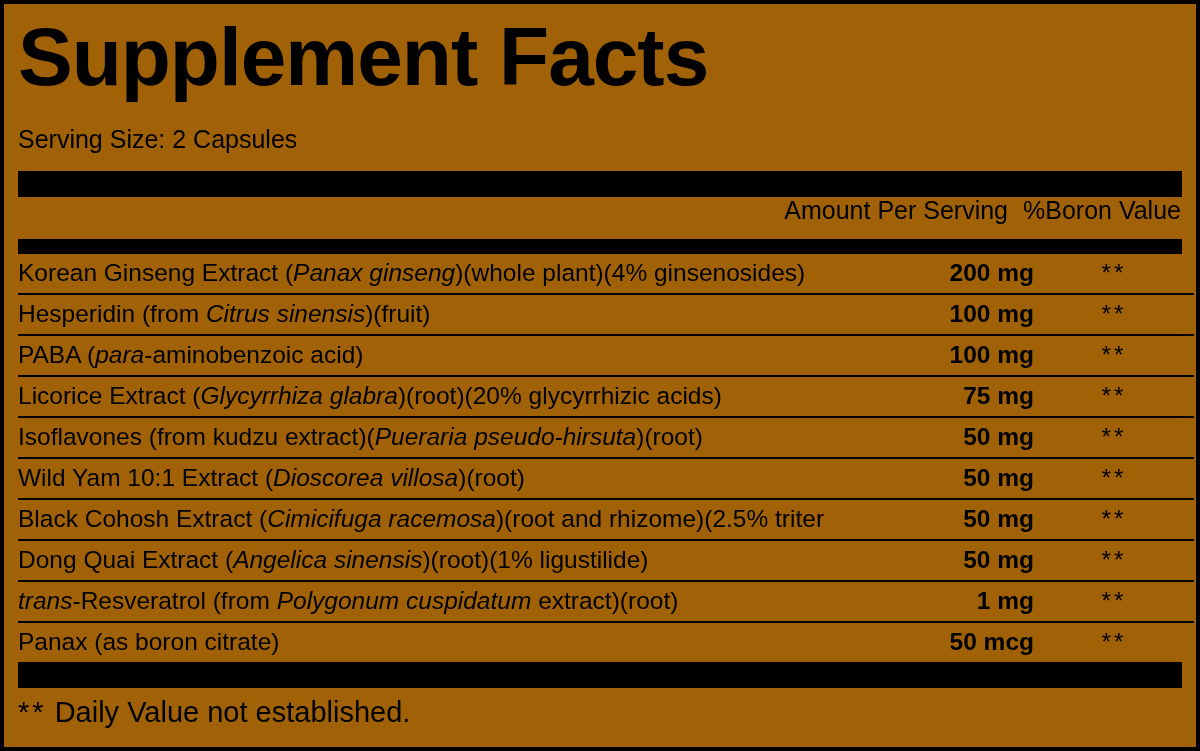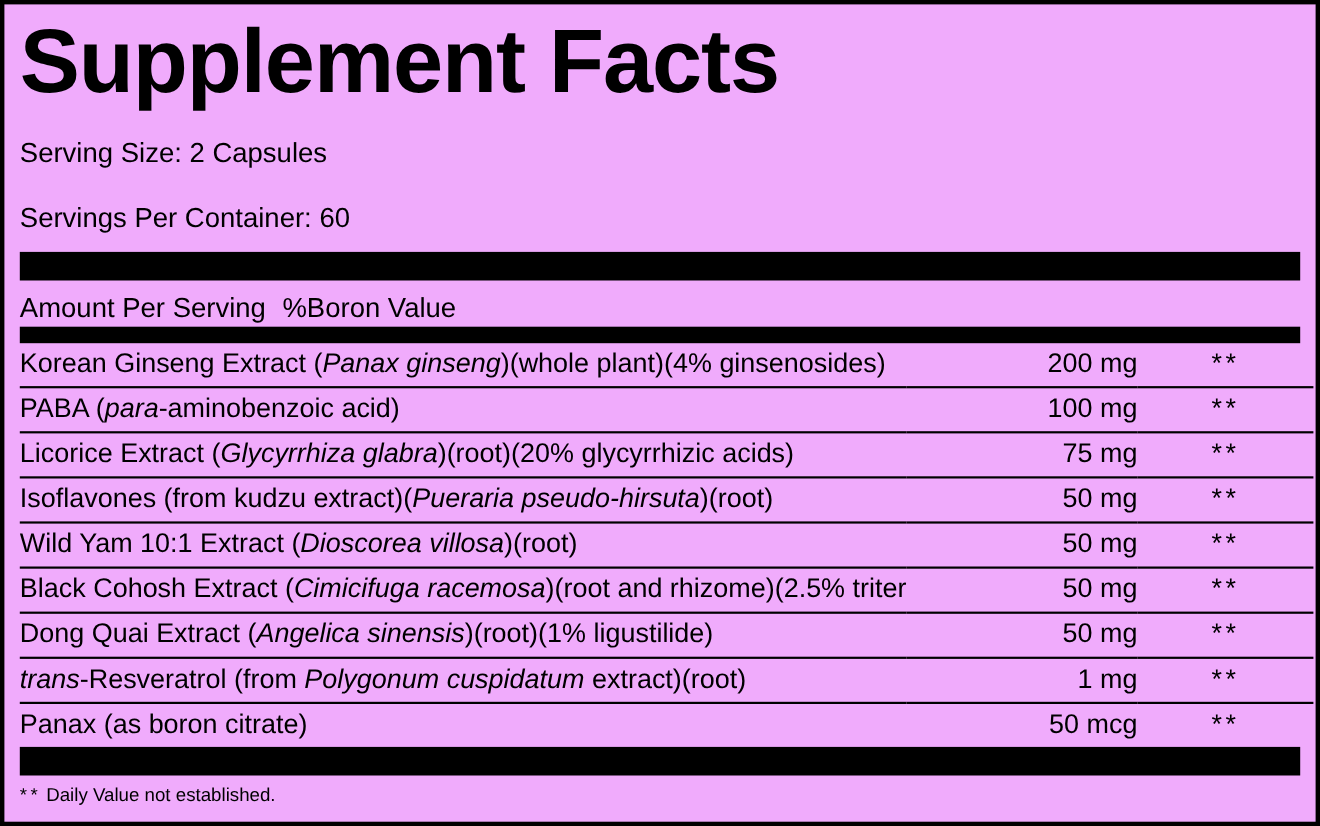--- a/index.html
+++ b/index.html
@@ -9,21 +9,21 @@
   }
   body {
     font-family: "Liberation Sans", sans-serif;
     color: #000000;
   }
   .panel {
     position: relative;
     width: 1200px;
     height: 751px;
     box-sizing: border-box;
-    background: #f0abfc;
+    background: #a16207;
     border: 4px solid #000000;
     overflow: hidden;
   }
   .inner {
     padding: 0 14px;
   }
   .title {
     font-size: 82px;
     font-weight: bold;
     letter-spacing: -1px;
@@ -47,22 +47,23 @@
     background: #000000;
     margin-top: 0;
   }
   .bar-bottom {
     height: 26px;
     background: #000000;
   }
   .hdr-row {
     display: flex;
     align-items: flex-end;
+    justify-content: flex-end;
     height: 42px;
-    padding-bottom: 2px;
+    padding-bottom: 14px;
     box-sizing: border-box;
   }
   .hdr-amount {
     font-size: 25px;
     text-align: right;
     white-space: nowrap;
     padding-right: 14px;
   }
   .hdr-dv {
     font-size: 25px;
@@ -88,60 +89,65 @@
   td.name {
     width: 806px;
     text-align: left;
     padding-right: 4px;
     overflow: hidden;
   }
   td.amount {
     width: 210px;
     text-align: right;
     padding-right: 14px;
+    font-weight: bold;
   }
   td.dv {
     width: 160px;
     text-align: center;
     font-size: 22px;
     letter-spacing: 3px;
   }
   .footnote {
-    font-size: 17px;
+    font-size: 29px;
     padding-top: 8px;
     white-space: nowrap;
   }
   .footnote .stars {
     letter-spacing: 3px;
   }
   i { font-style: italic; }
 </style>
 </head>
 <body>
 
 <div class="panel">
   <div class="inner">
     <div class="title">Supplement Facts</div>
     <div class="serving-line">Serving Size: 2 Capsules</div>
-    <div class="serving-line">Servings Per Container: 60</div>
   </div>
 
   <div class="inner">
     <div class="bar-thick"></div>
     <div class="hdr-row">
       <div class="hdr-amount">Amount Per Serving</div>
       <div class="hdr-dv">%Boron Value</div>
     </div>
     <div class="bar-mid"></div>
 
     <table class="facts">
       <tbody>
         <tr>
           <td class="name">Korean Ginseng Extract (<i>Panax ginseng</i>)(whole plant)(4% ginsenosides)</td>
           <td class="amount">200 mg</td>
+          <td class="dv">**</td>
+        </tr>
+        <tr>
+          <td class="name">Hesperidin (from <i>Citrus sinensis</i>)(fruit)</td>
+          <td class="amount">100 mg</td>
           <td class="dv">**</td>
         </tr>
         <tr>
           <td class="name">PABA (<i>para</i>-aminobenzoic acid)</td>
           <td class="amount">100 mg</td>
           <td class="dv">**</td>
         </tr>
         <tr>
           <td class="name">Licorice Extract (<i>Glycyrrhiza glabra</i>)(root)(20% glycyrrhizic acids)</td>
           <td class="amount">75 mg</td>

